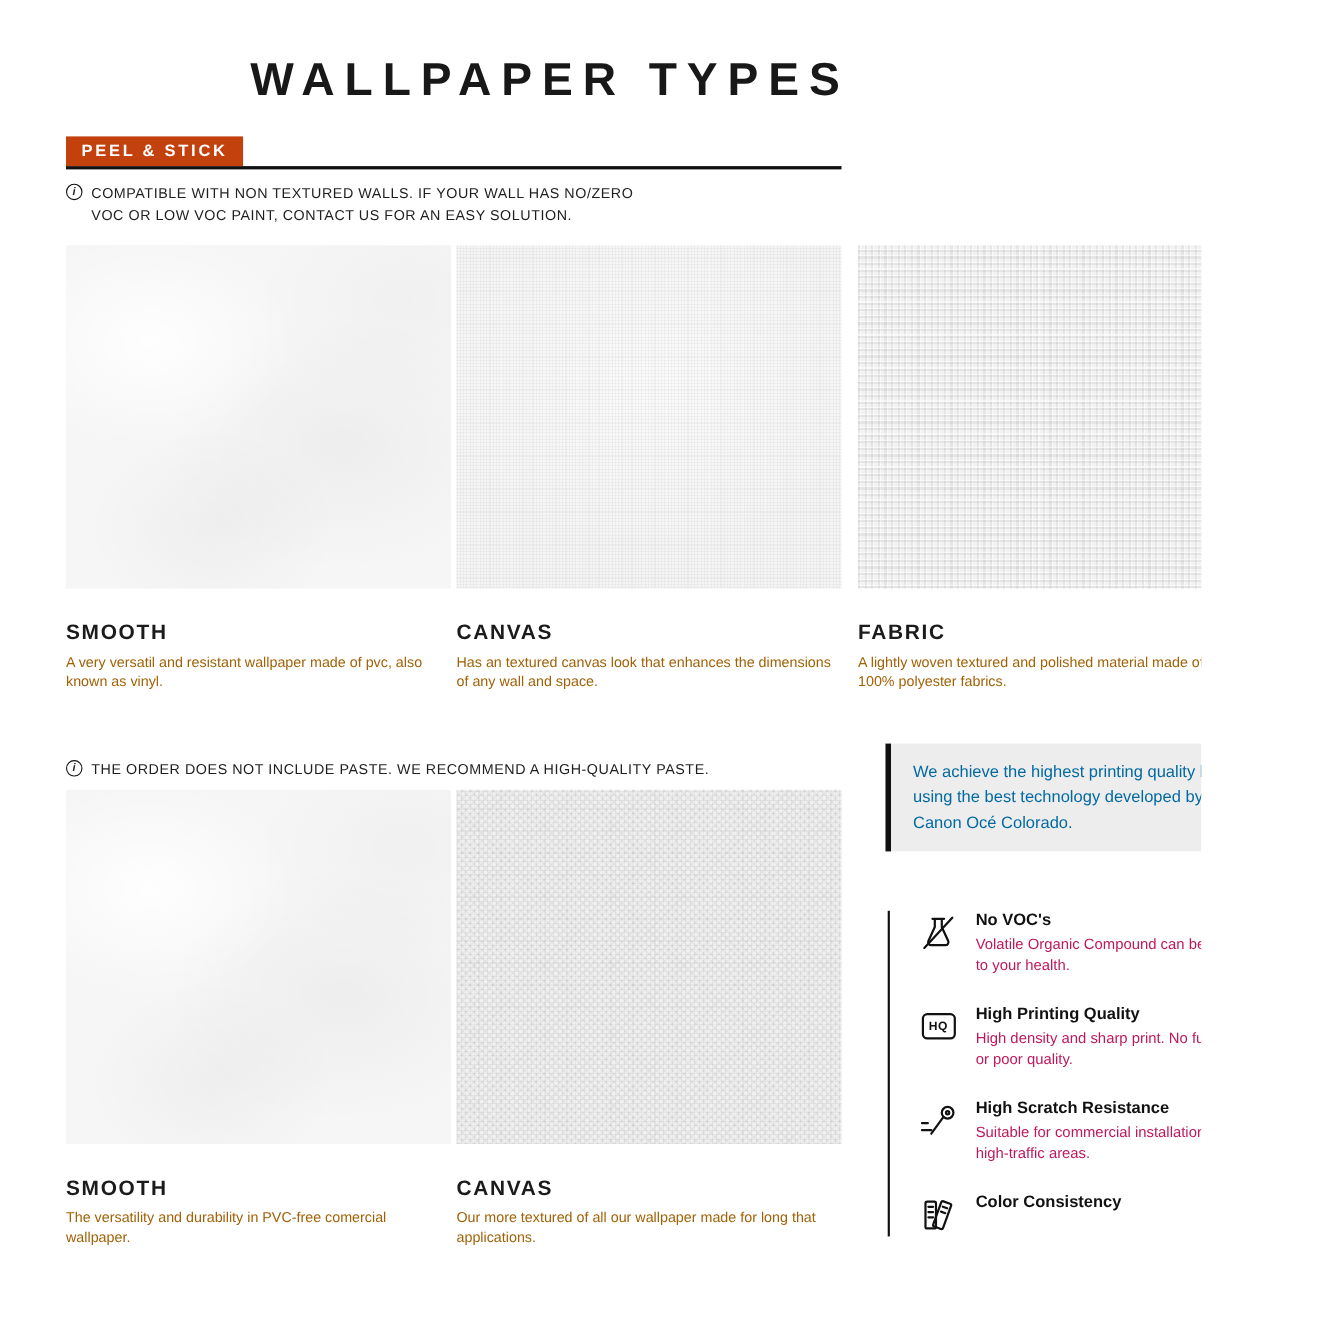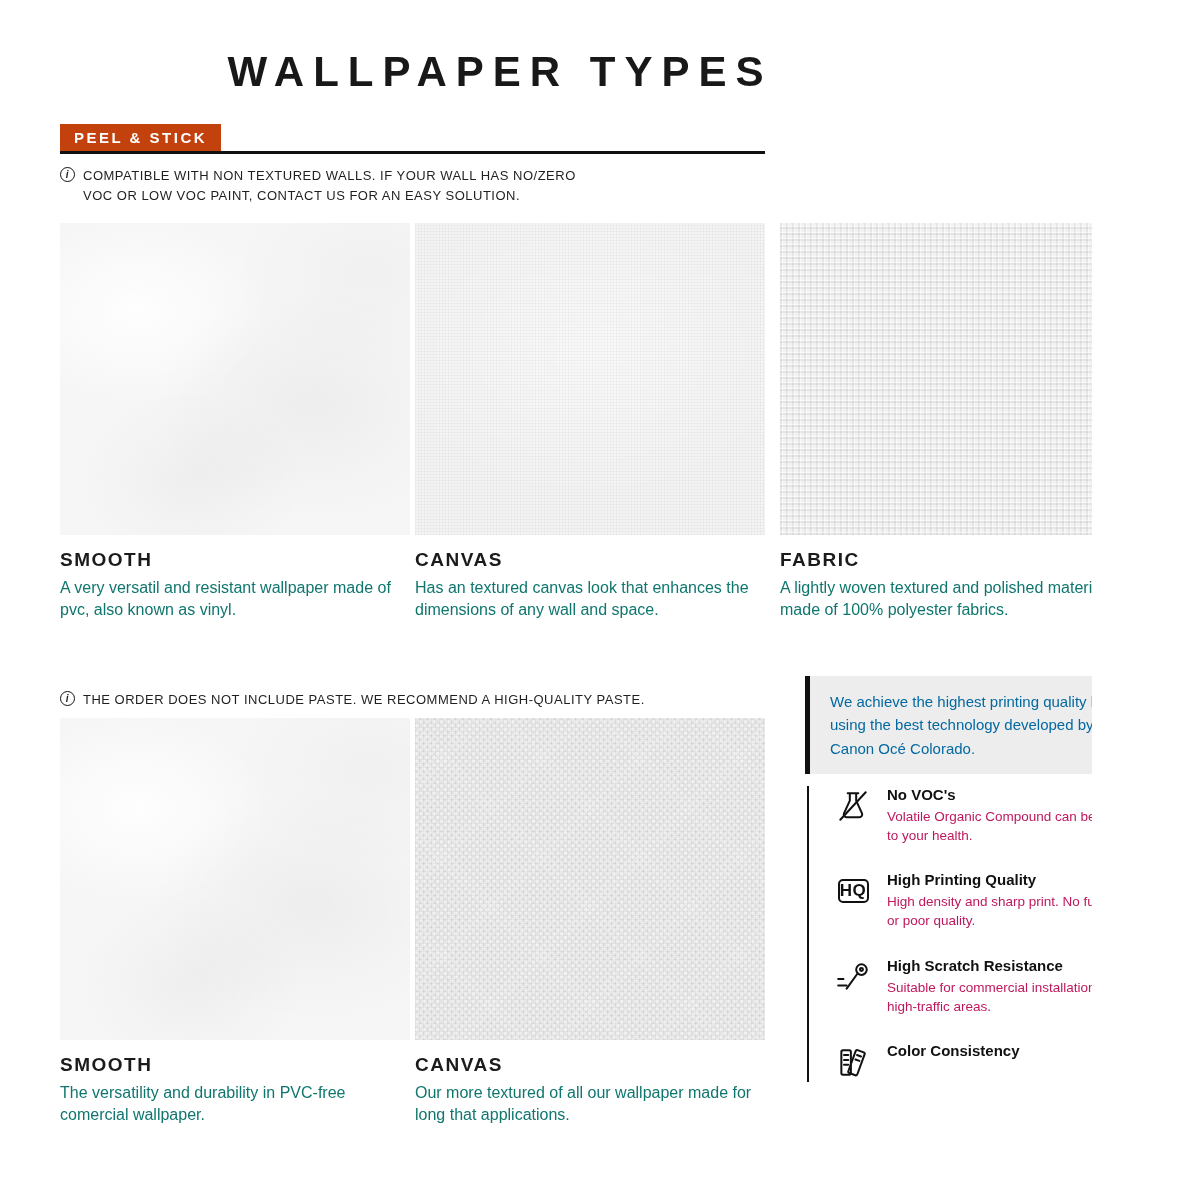--- a/index.html
+++ b/index.html
@@ -53,38 +53,38 @@
     background-image:
       repeating-linear-gradient(0deg,  rgba(0,0,0,.055) 0 2px, rgba(255,255,255,.55) 2px 3px, transparent 3px 6px),
       repeating-linear-gradient(90deg, rgba(0,0,0,.055) 0 2px, rgba(255,255,255,.55) 2px 3px, transparent 3px 6px); }
   .tex-canvas-rough { background-color:#f1f1f1;
     background-image:
       repeating-linear-gradient(45deg,  rgba(0,0,0,.035) 0 2px, transparent 2px 5px),
       repeating-linear-gradient(-45deg, rgba(0,0,0,.035) 0 2px, transparent 2px 5px),
       repeating-linear-gradient(0deg,   rgba(0,0,0,.04)  0 1px, transparent 1px 4px),
       repeating-linear-gradient(90deg,  rgba(0,0,0,.04)  0 1px, transparent 1px 4px); }
 
-  .sw-name { margin-top:14px; font-size:19px; font-weight:700; letter-spacing:1.5px; color:#1b1b1b; }
-  .sw-desc { margin-top:6px; font-size:16px; line-height:1.35; color:#0f766e; max-width:348px; }
+  .sw-name { margin-top:30px; font-size:19px; font-weight:700; letter-spacing:1.5px; color:#1b1b1b; }
+  .sw-desc { margin-top:6px; font-size:13px; line-height:1.35; color:#a16207; max-width:348px; }
 
   
   .quote { position:absolute; left:805px; top:676px; width:338px; background:#ededed;
            border-left:5px solid #111; padding:14px 14px 14px 20px;
            font-size:15px; line-height:1.55; color:#0369a1; }
 
-  .features { position:absolute; left:807px; top:786px; width:340px;
+  .features { position:absolute; left:807px; top:828px; width:340px;
               border-left:2px solid #111; padding-left:24px;
               display:flex; flex-direction:column; gap:26px; }
   .feature { display:flex; gap:14px; align-items:flex-start; }
   .f-icon { flex:0 0 40px; height:40px; display:flex; align-items:center; justify-content:center; }
   .f-title { font-size:15px; font-weight:700; margin-bottom:4px; color:#111; }
   .f-desc { font-size:13.5px; line-height:1.42; color:#be185d; }
   .hq-box { width:31px; height:24px; border:2.5px solid #111; border-radius:5px;
             display:flex; align-items:center; justify-content:center;
-            font-size:17px; font-weight:800; letter-spacing:.5px; color:#111; }
+            font-size:11px; font-weight:800; letter-spacing:.5px; color:#111; }
   svg.ic { stroke:#111; stroke-width:1.9; fill:none; stroke-linecap:round; stroke-linejoin:round; }
 </style>
 </head>
 <body>
 
 <div class="page">
 
   <h1 class="title">WALLPAPER TYPES</h1>
 
   <div class="section-header s1">

